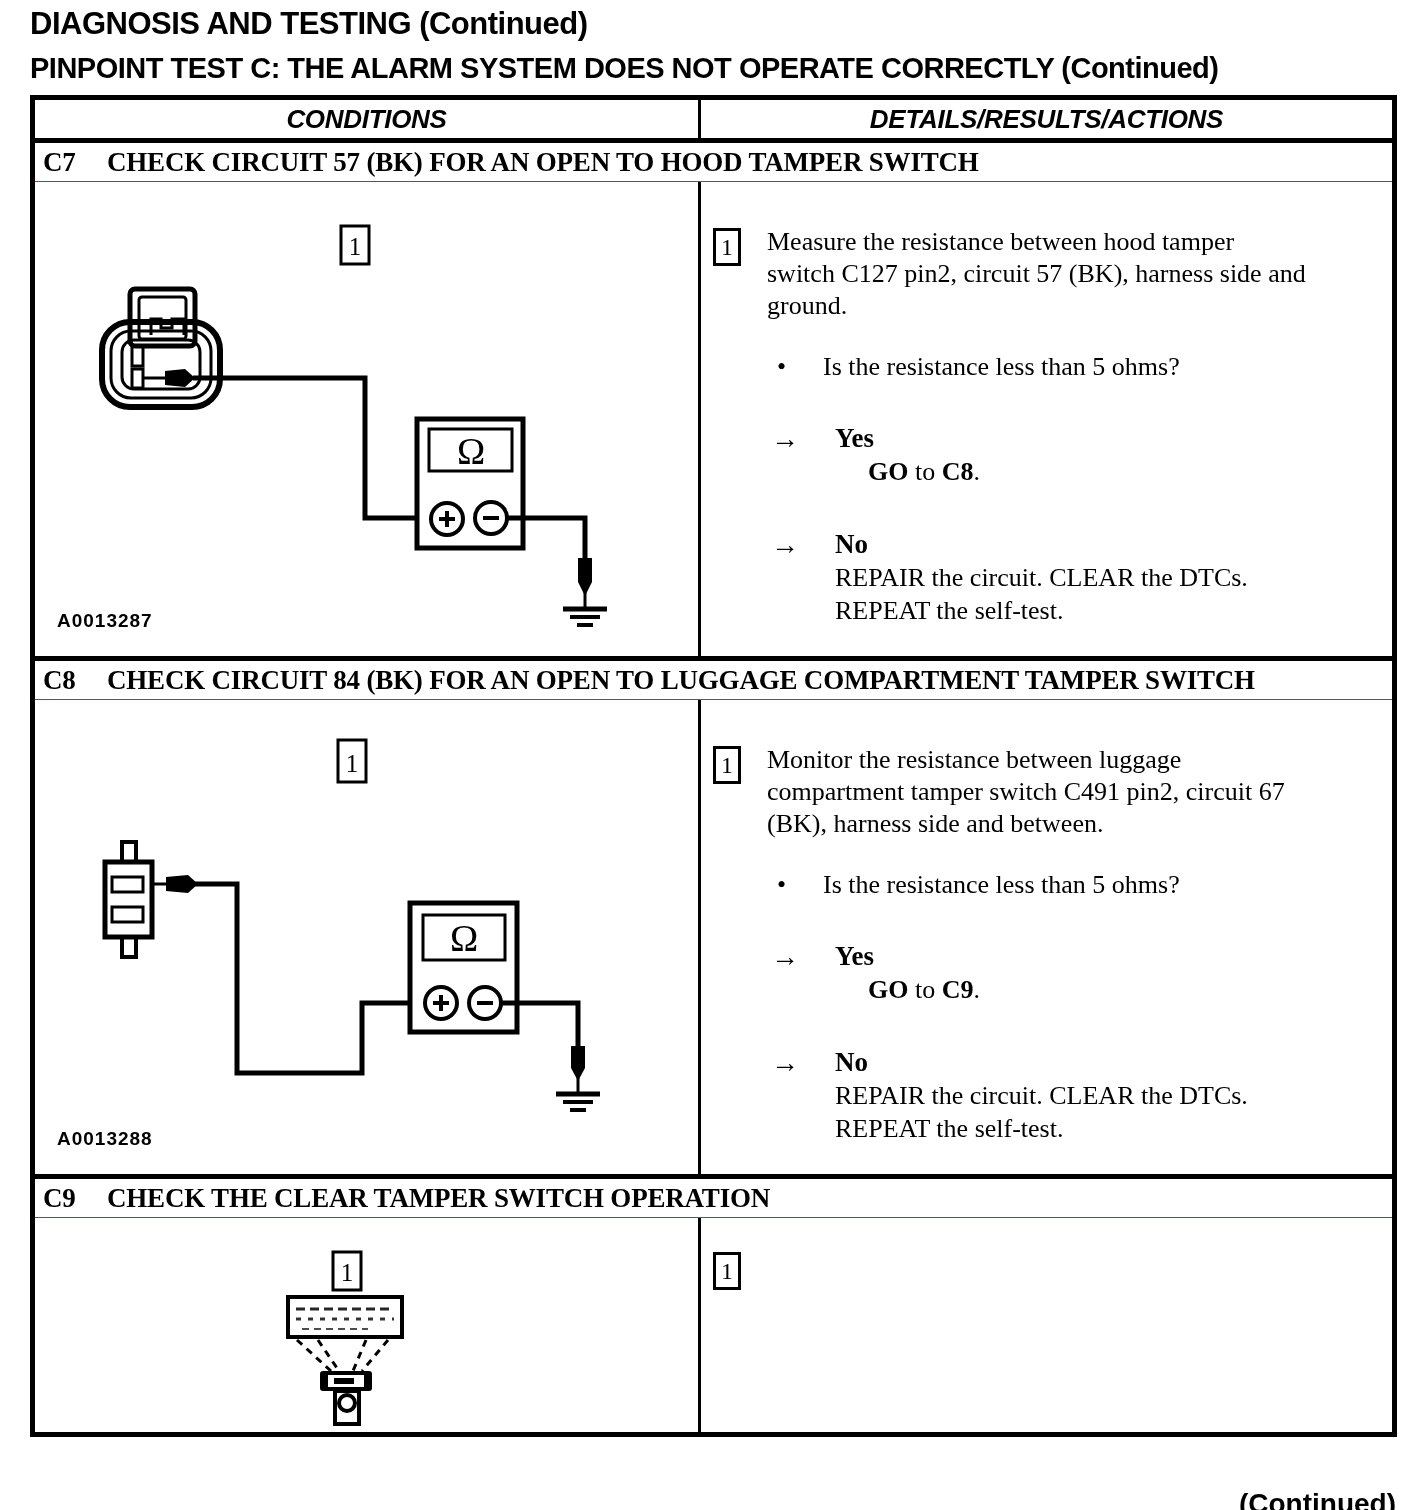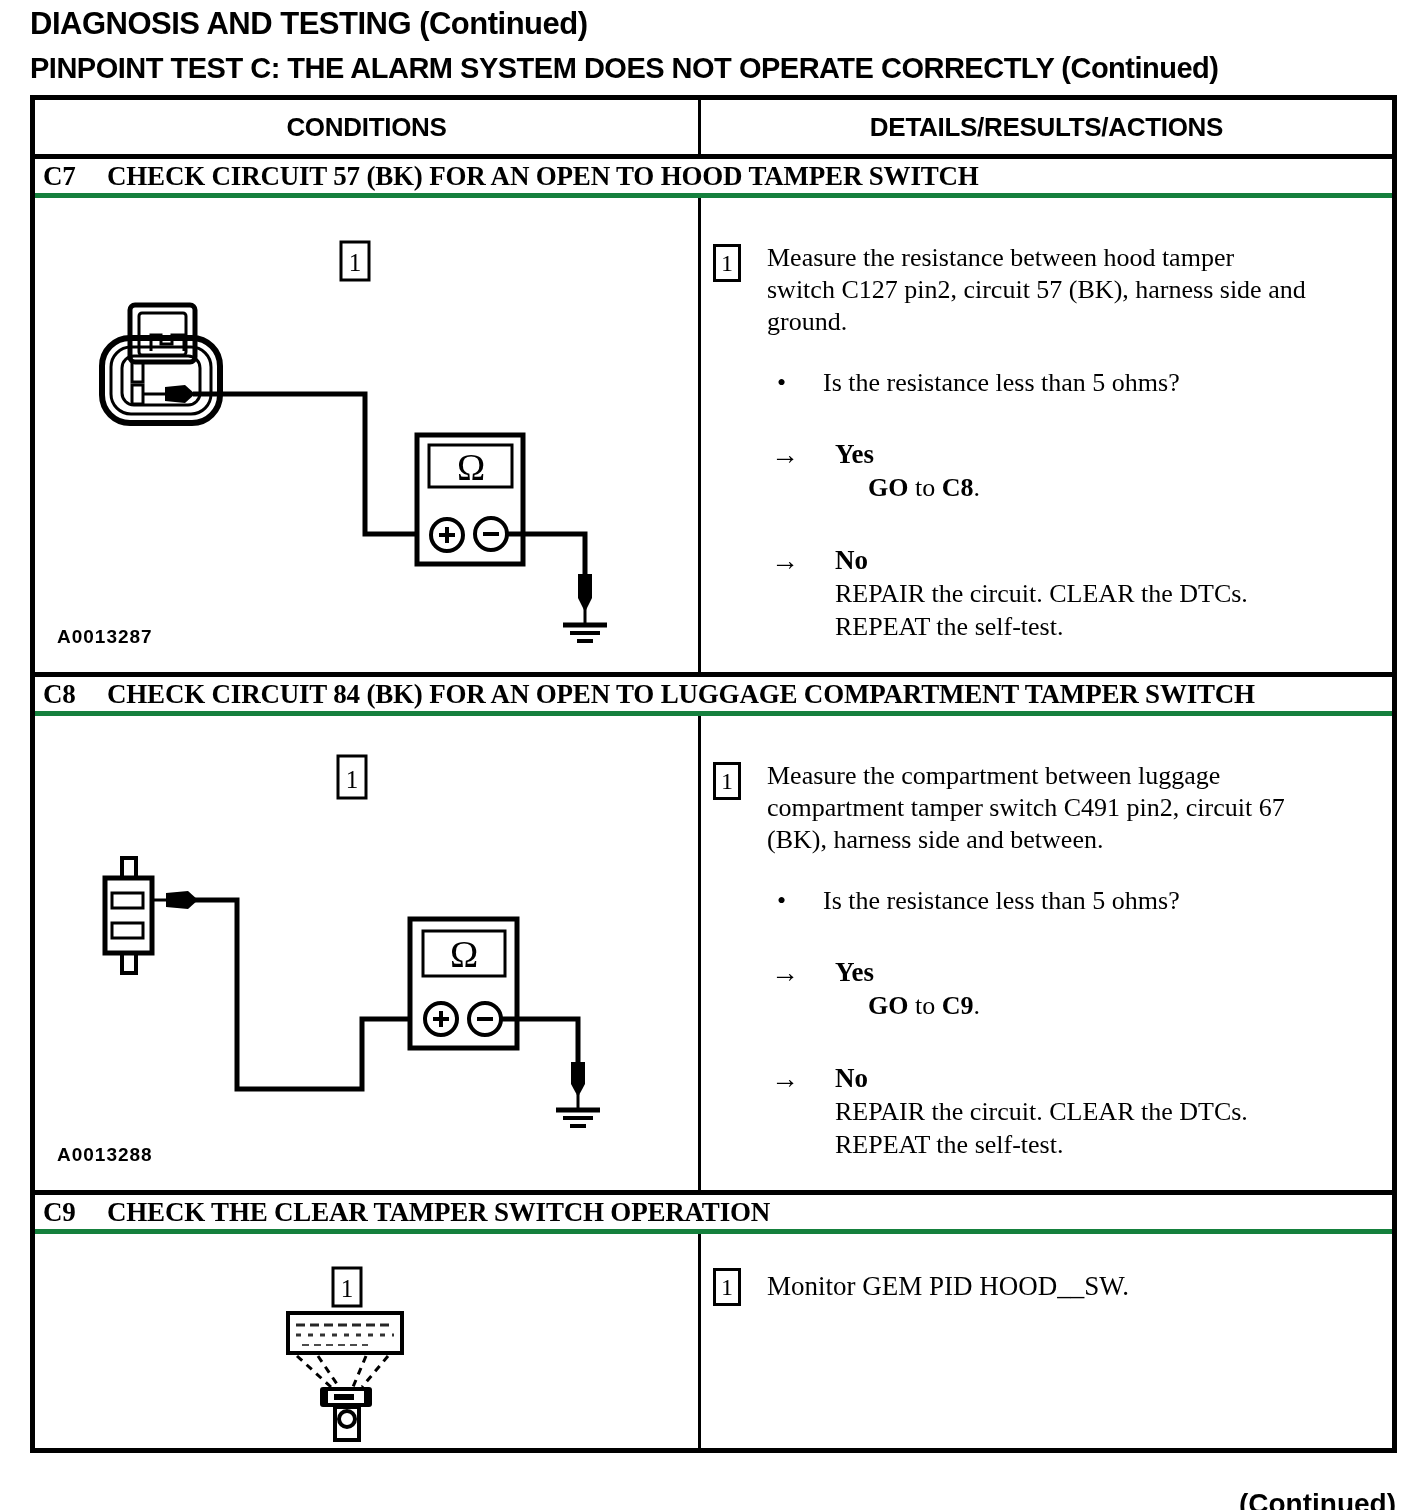--- a/index.html
+++ b/index.html
@@ -18,32 +18,32 @@
   .page-subtitle {
     position:absolute; left:30px; top:52px;
     font-family:"Liberation Sans", sans-serif;
     font-weight:bold; font-size:29px; letter-spacing:-0.5px;
   }
 
   .tbl {
     position:absolute; left:30px; top:95px; width:1367px;
     border:5px solid #000; background:#fff;
   }
-  .hdr-row { display:flex; height:58px; border-bottom:4px solid #000; }
+  .hdr-row { display:flex; height:42px; border-bottom:4px solid #000;font-style:italic; }
   .hdr-cell {
     display:flex; align-items:center; justify-content:center;
     font-family:"Liberation Sans", sans-serif; font-weight:bold; font-size:26px;
     letter-spacing:-0.3px;
   }
   .hdr-cell.left { width:666px; border-right:3px solid #000; }
   .hdr-cell.right { flex:1; }
 
   .title-row {
     display:flex; align-items:center; height:40px;
-    border-bottom:5px solid #15803d; border-top:1px solid #000;
+    border-bottom:1px solid #15803d; border-top:1px solid #000;
     font-weight:bold; font-size:27px; letter-spacing:-0.2px;
     padding-left:8px; white-space:nowrap; overflow:hidden;
   }
   .row-id { display:inline-block; min-width:64px; }
 
   .content-row { display:flex; border-bottom:4px solid #000; }
   .content-row.last { border-bottom:0; }
   .cond-cell { width:666px; border-right:3px solid #000; position:relative; }
   .cond-cell.h-tall { height:474px; }
   .cond-cell.h-short { height:214px; }
@@ -240,21 +240,21 @@
           <line x1="528" y1="402" x2="558" y2="402" class="ln s4"></line>
           <line x1="535" y1="410" x2="551" y2="410" class="ln s4"></line>
         </g>
       </svg>
       <div class="fig-code">A0013288</div>
     </div>
     <div class="det-cell">
       <div class="step-row">
         <div class="step-box">1</div>
         <div class="step-text">
-          <div>Measure the compartment between luggage</div>
+          <div>Monitor the resistance between luggage</div>
           <div>compartment tamper switch C491 pin2, circuit 67</div>
           <div>(BK), harness side and between.</div>
         </div>
       </div>
       <div class="bullet-row">
         <div class="bullet-glyph">•</div>
         <div>Is the resistance less than 5 ohms?</div>
       </div>
       <div class="choice-row yes">
         <div class="arrow-glyph">→</div>
@@ -306,20 +306,19 @@
           <rect x="293" y="157" width="36" height="12" class="wht"></rect>
           <rect x="299" y="160" width="20" height="6" class="blk"></rect>
           <rect x="300" y="173" width="24" height="33" fill="#fff" stroke="#000" stroke-width="4"></rect>
           <circle cx="312" cy="185" r="8" fill="#fff" stroke="#000" stroke-width="4"></circle>
         </g>
       </svg>
     </div>
     <div class="det-cell">
       <div class="step-row c9">
         <div class="step-box">1</div>
-        <div class="step-text single">Monitor GEM PID HOOD__SW.</div>
       </div>
     </div>
   </div>
 
 </div>
 
 <div class="footer-continued">(Continued)</div>
 
 </body></html>

